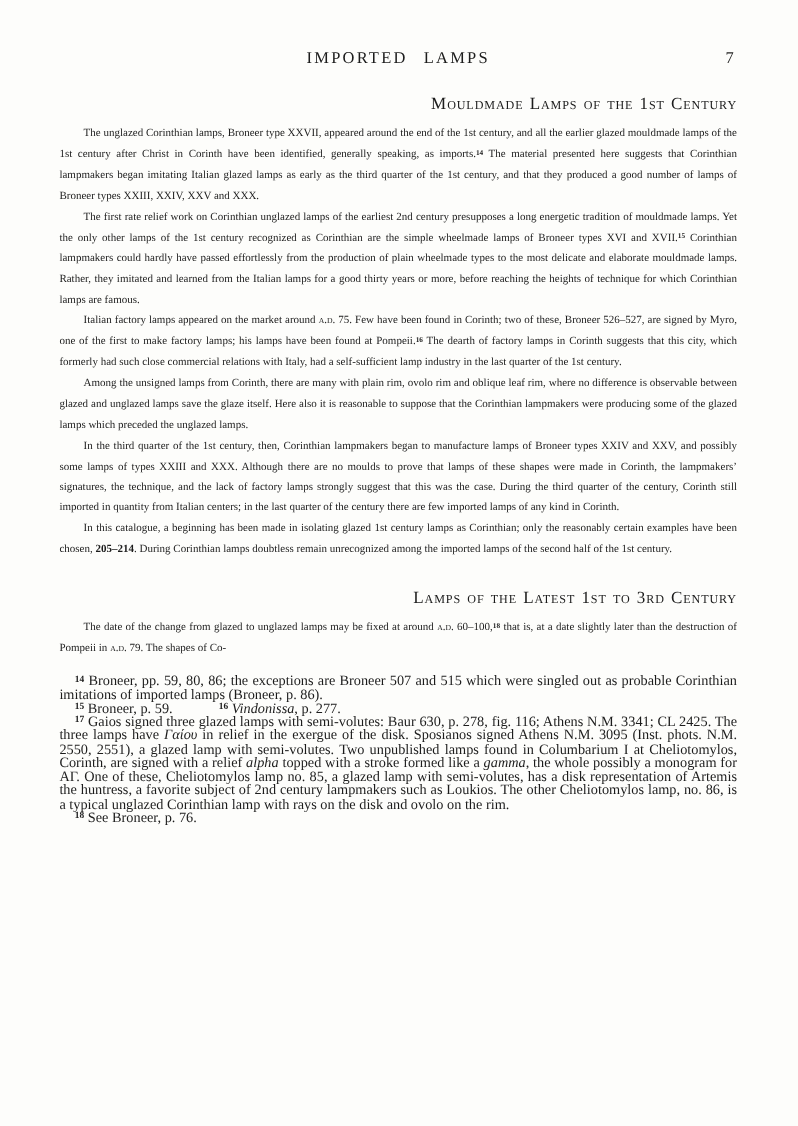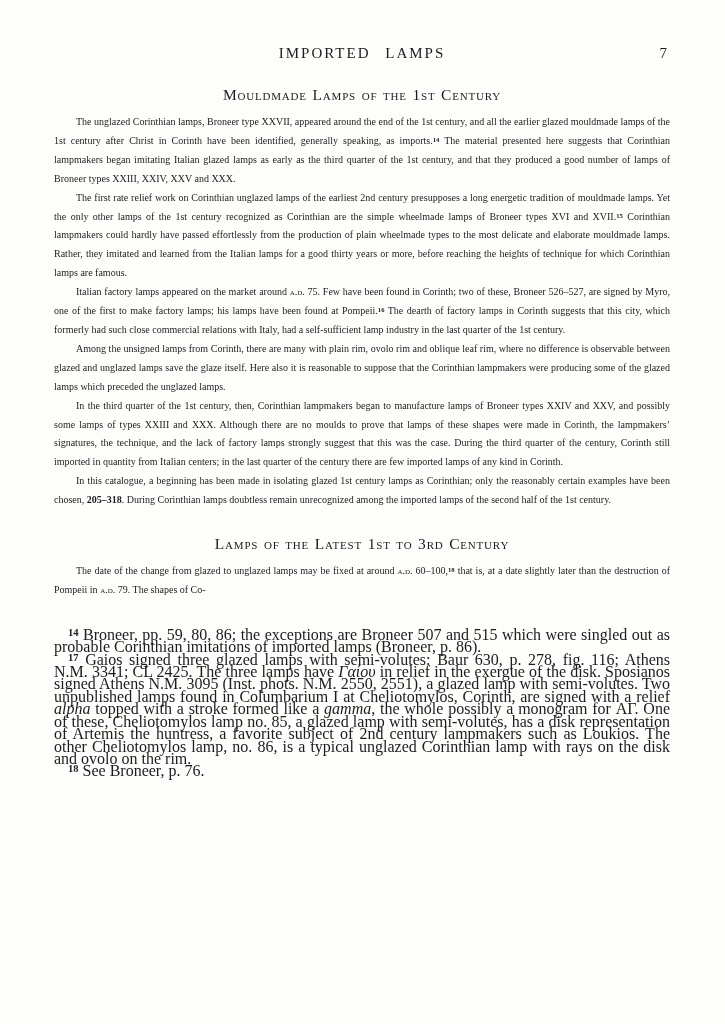--- a/index.html
+++ b/index.html
@@ -24,21 +24,21 @@
     text-align:center;
     font-size:15px;
     letter-spacing:2px;
     word-spacing:9px;
   }
   .page-number{
     position:absolute;right:3px;top:0;
     font-size:15px;
   }
   .sec-heading{
-    text-align:center;
+    text-align:right;
     font-size:15.5px;
     font-variant:small-caps;
     letter-spacing:0.8px;
     word-spacing:1px;
     margin:21px 0 9px 0;
     font-weight:normal;
   }
   .sec-heading.second{margin-top:25px;}
   .body-paras p{
     margin:0;
@@ -48,22 +48,22 @@
     text-indent:22px;
   }
   sup.fnref{
     font-weight:bold;
     font-size:66%;
     vertical-align:0.38em;
     line-height:0;
   }
   .sc{font-variant:small-caps;margin-top:19px;}
   .footnotes{
-    margin-top:29px;
-    font-size:16px;
+    margin-top:13px;
+    font-size:13px;
     line-height:12.4px;
     text-align:justify;
   }
   .footnotes p{
     margin:0;
     text-indent:14px;
   }
   .gap{display:inline-block;width:42px;}
 </style>
 </head>
@@ -77,30 +77,31 @@
   </div>
 
   <div>
     <h2 class="sec-heading">Mouldmade Lamps of the 1st Century</h2>
     <div class="body-paras">
         <p><span>The unglazed Corinthian lamps, Broneer type XXVII, appeared around the end of the 1st century, and all the earlier glazed mouldmade lamps of the 1st century after Christ in Corinth have been identified, generally speaking, as imports.</span><sup class="fnref">14</sup><span> The material presented here suggests that Corinthian lampmakers began imitating Italian glazed lamps as early as the third quarter of the 1st century, and that they produced a good number of lamps of Broneer types XXIII, XXIV, XXV and XXX.</span></p>
         <p><span>The first rate relief work on Corinthian unglazed lamps of the earliest 2nd century presupposes a long energetic tradition of mouldmade lamps. Yet the only other lamps of the 1st century recognized as Corinthian are the simple wheelmade lamps of Broneer types XVI and XVII.</span><sup class="fnref">15</sup><span> Corinthian lampmakers could hardly have passed effortlessly from the production of plain wheelmade types to the most delicate and elaborate mouldmade lamps. Rather, they imitated and learned from the Italian lamps for a good thirty years or more, before reaching the heights of technique for which Corinthian lamps are famous.</span></p>
         <p><span>Italian factory lamps appeared on the market around </span><span class="sc">a.d.</span><span> 75. Few have been found in Corinth; two of these, Broneer 526–527, are signed by Myro, one of the first to make factory lamps; his lamps have been found at Pompeii.</span><sup class="fnref">16</sup><span> The dearth of factory lamps in Corinth suggests that this city, which formerly had such close commercial relations with Italy, had a self-sufficient lamp industry in the last quarter of the 1st century.</span></p>
         <p><span>Among the unsigned lamps from Corinth, there are many with plain rim, ovolo rim and oblique leaf rim, where no difference is observable between glazed and unglazed lamps save the glaze itself. Here also it is reasonable to suppose that the Corinthian lampmakers were producing some of the glazed lamps which preceded the unglazed lamps.</span></p>
         <p><span>In the third quarter of the 1st century, then, Corinthian lampmakers began to manufacture lamps of Broneer types XXIV and XXV, and possibly some lamps of types XXIII and XXX. Although there are no moulds to prove that lamps of these shapes were made in Corinth, the lampmakers’ signatures, the technique, and the lack of factory lamps strongly suggest that this was the case. During the third quarter of the century, Corinth still imported in quantity from Italian centers; in the last quarter of the century there are few imported lamps of any kind in Corinth.</span></p>
-        <p><span>In this catalogue, a beginning has been made in isolating glazed 1st century lamps as Corinthian; only the reasonably certain examples have been chosen, </span><b>205–318</b><span>. During Corinthian lamps doubtless remain unrecognized among the imported lamps of the second half of the 1st century.</span></p>
+        <p><span>In this catalogue, a beginning has been made in isolating glazed 1st century lamps as Corinthian; only the reasonably certain examples have been chosen, </span><b>205–214</b><span>. During Corinthian lamps doubtless remain unrecognized among the imported lamps of the second half of the 1st century.</span></p>
       </div>
   </div>
 
   <div>
     <h2 class="sec-heading second">Lamps of the Latest 1st to 3rd Century</h2>
     <div class="body-paras">
         <p><span>The date of the change from glazed to unglazed lamps may be fixed at around </span><span class="sc">a.d.</span><span> 60–100,</span><sup class="fnref">18</sup><span> that is, at a date slightly later than the destruction of Pompeii in </span><span class="sc">a.d.</span><span> 79. The shapes of Co-</span></p>
       </div>
   </div>
 
   <div class="footnotes">
       <p><sup class="fnref">14</sup><span> Broneer, pp. 59, 80, 86; the exceptions are Broneer 507 and 515 which were singled out as probable Corinthian imitations of imported lamps (Broneer, p. 86).</span></p>
+      <p><sup class="fnref">15</sup><span> Broneer, p. 59.</span><span class="gap"></span><sup class="fnref">16</sup><span> </span><i>Vindonissa</i><span>, p. 277.</span></p>
       <p><sup class="fnref">17</sup><span> Gaios signed three glazed lamps with semi-volutes: Baur 630, p. 278, fig. 116; Athens N.M. 3341; CL 2425. The three lamps have </span><i>Γαίου</i><span> in relief in the exergue of the disk. Sposianos signed Athens N.M. 3095 (Inst. phots. N.M. 2550, 2551), a glazed lamp with semi-volutes. Two unpublished lamps found in Columbarium I at Cheliotomylos, Corinth, are signed with a relief </span><i>alpha</i><span> topped with a stroke formed like a </span><i>gamma</i><span>, the whole possibly a monogram for ΑΓ. One of these, Cheliotomylos lamp no. 85, a glazed lamp with semi-volutes, has a disk representation of Artemis the huntress, a favorite subject of 2nd century lampmakers such as Loukios. The other Cheliotomylos lamp, no. 86, is a typical unglazed Corinthian lamp with rays on the disk and ovolo on the rim.</span></p>
       <p><sup class="fnref">18</sup><span> See Broneer, p. 76.</span></p>
     </div>
 
 </div>
 
 </body></html>

